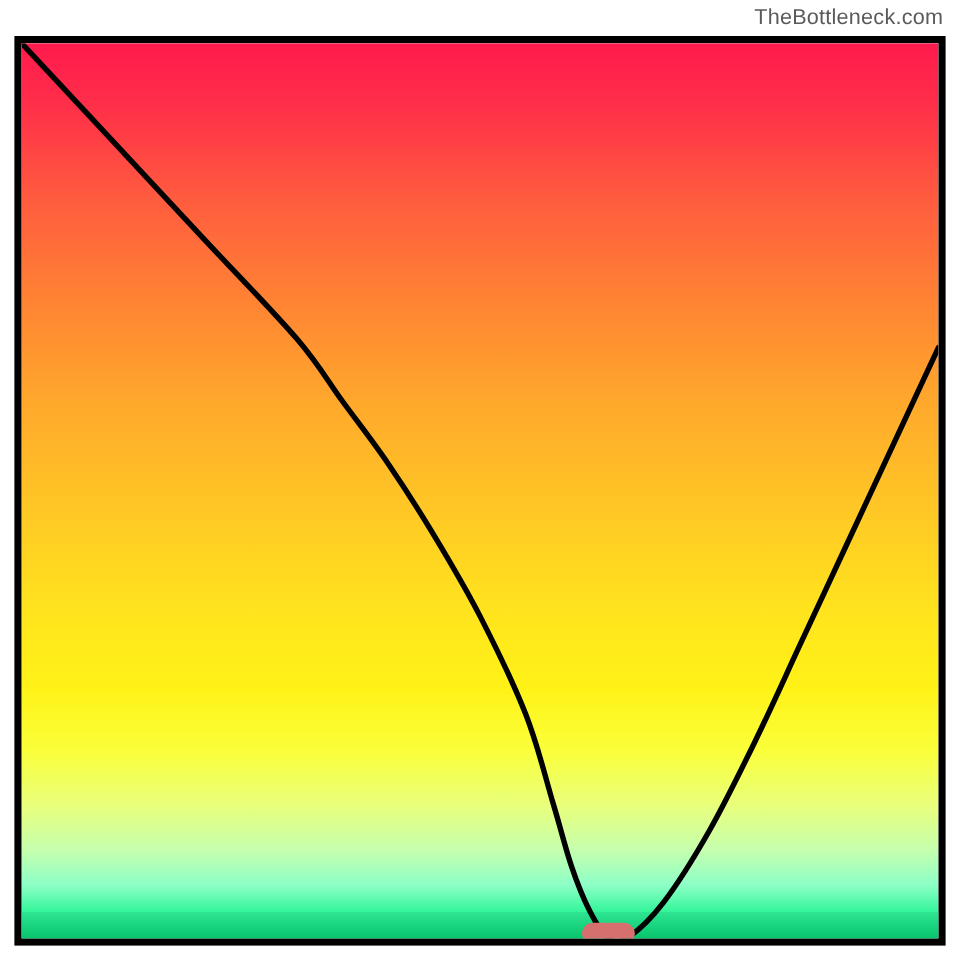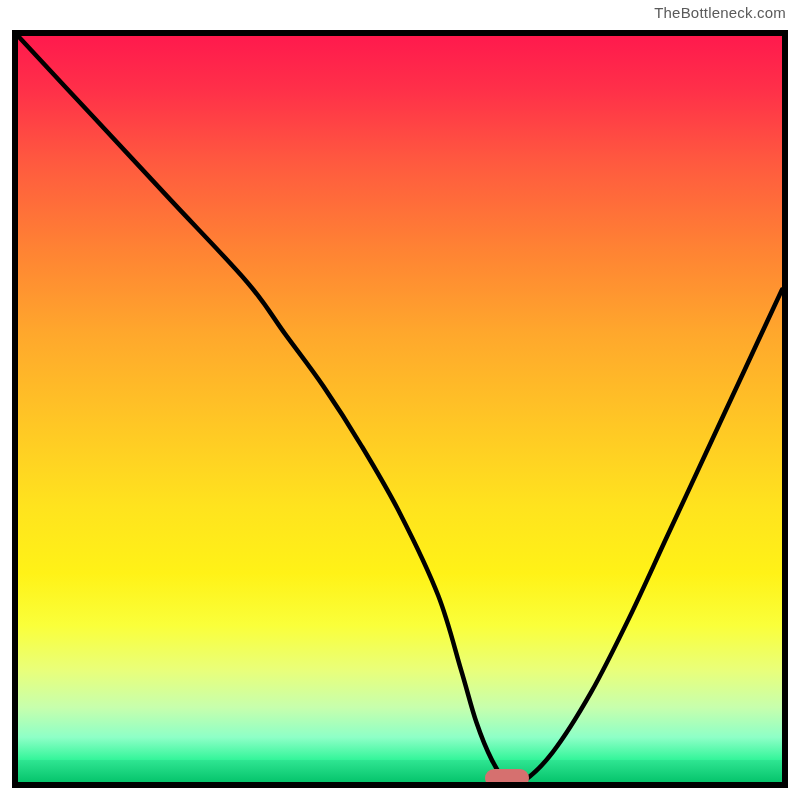--- a/index.html
+++ b/index.html
@@ -12,21 +12,21 @@
   }
   .outer {
     position: relative;
     width: 800px;
     height: 800px;
   }
   .attribution {
     position: absolute;
     top: 4px;
     right: 14px;
-    font-size: 15px;
+    font-size: 18px;
     font-weight: 400;
     color: #5a5a5a;
     letter-spacing: 0.2px;
   }
   .frame {
     position: absolute;
     left: 12px;
     top: 30px;
     width: 776px;
     height: 758px;

